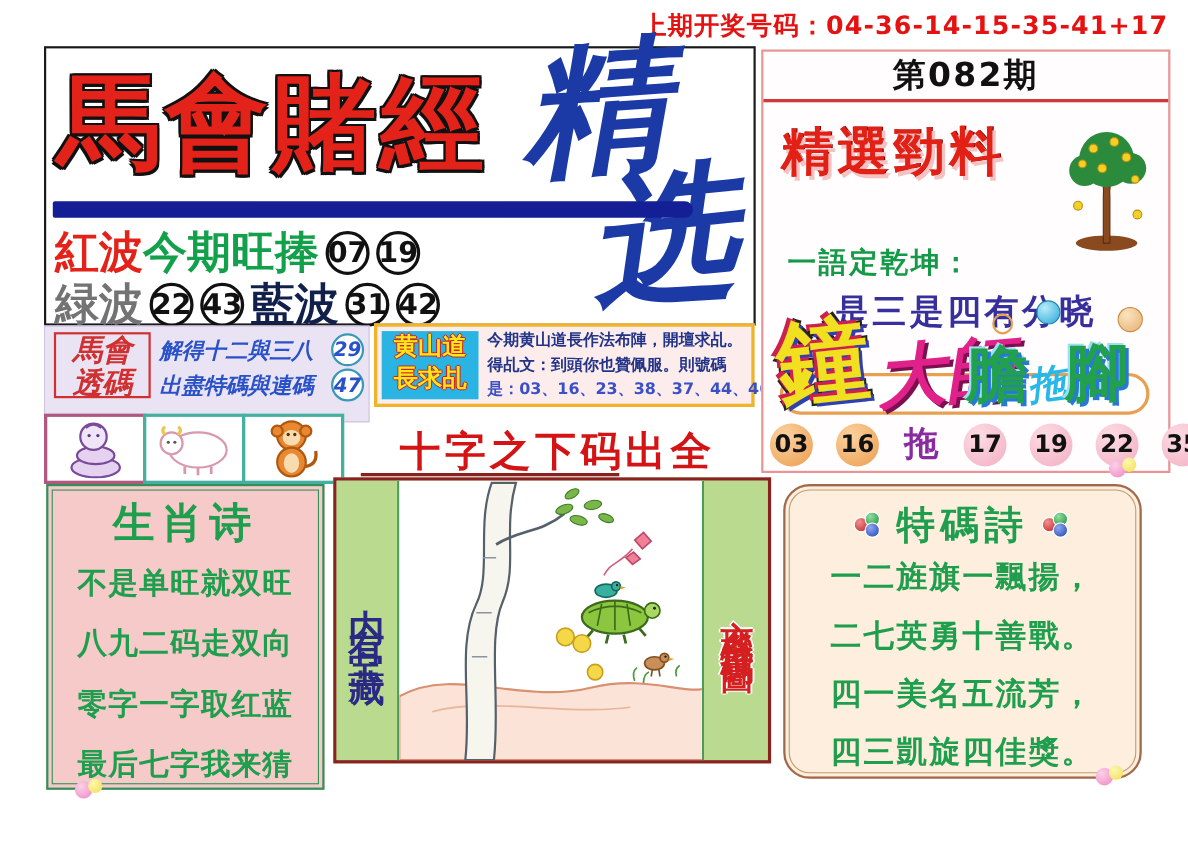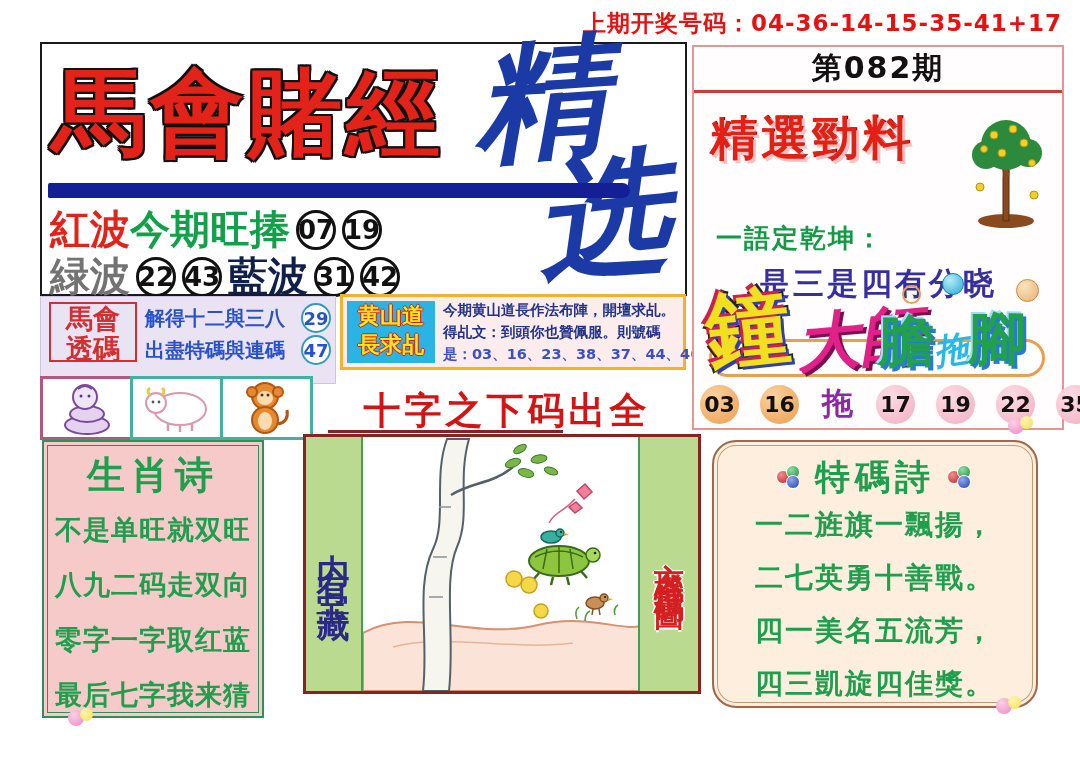--- a/index.html
+++ b/index.html
@@ -15,21 +15,21 @@
   .masthead{left:40px;top:42px;width:643px;height:250px;border:2px solid #1a1a1a;background:#fff;}
   .mast-title{left:10px;top:22px;font-size:94px;font-weight:900;color:#e3231a;letter-spacing:4px;line-height:1;
     text-shadow:2px 0 0 #111,-2px 0 0 #111,0 2px 0 #111,0 -2px 0 #111,2px 2px 0 #111,-2px -2px 0 #111,2px -2px 0 #111,-2px 2px 0 #111;text-align:center;}
   .mast-script{color:#1c3aa6;font-weight:900;font-style:italic;line-height:1;}
   .blue-bar{left:6px;top:139px;width:582px;height:15px;background:#141f96;border-radius:2px 8px 8px 2px;}
   .wave{left:8px;font-size:40px;font-weight:900;display:flex;align-items:center;gap:6px;}
   .cnum{display:inline-flex;align-items:center;justify-content:center;width:40px;height:40px;border:3px solid #111;
         border-radius:50%;font-size:26px;font-weight:900;color:#111;background:#fff;box-sizing:border-box;}
 
   
-  .touma{left:40px;top:296px;width:296px;height:88px;background:#eae3f3;border:1px solid #cfc2e2;box-sizing:border-box;}
+  .touma{left:40px;top:296px;width:296px;height:88px;background:#eae3f3;border:1px solid #cfc2e2;box-sizing:border-box;font-style:italic;}
   .touma-box{left:8px;top:5px;width:88px;height:60px;border:2px solid #d03030;color:#d03030;
              font-size:27px;font-weight:900;line-height:30px;text-align:center;box-sizing:border-box;}
   .touma-row{left:104px;width:186px;display:flex;align-items:center;justify-content:space-between;}
   .touma-text{color:#2a52c8;font-size:20px;font-weight:900;}
   .tnum{display:inline-flex;align-items:center;justify-content:center;width:30px;height:30px;border:2px solid #3898b8;
         border-radius:50%;color:#2a52c8;font-size:18px;font-weight:900;background:#fff;box-sizing:border-box;}
 
   
   .qiuji{left:340px;top:294px;width:346px;height:76px;border:3px solid #f0b42c;background:#fcecec;box-sizing:border-box;}
   .qiuji-side{left:4px;top:4px;width:88px;height:62px;background:#2ab4e4;color:#ffe71c;font-size:22px;font-weight:900;
@@ -66,21 +66,21 @@
   .deco-cyan{left:248px;top:226px;width:20px;height:20px;border-radius:50%;background:radial-gradient(circle at 35% 30%,#b8ecf8,#28a8d8);border:1px solid #1880a8;}
   .deco-tan{left:322px;top:232px;width:21px;height:21px;border-radius:50%;background:radial-gradient(circle at 35% 30%,#fae4c0,#e8b070);border:1px solid #c88840;}
   .balls-row{left:6px;top:336px;display:flex;align-items:center;gap:21px;}
   .ball{width:39px;height:39px;border-radius:50%;display:flex;align-items:center;justify-content:center;
         font-size:22px;font-weight:900;color:#111;}
   .ball-dan{background:radial-gradient(circle at 35% 30%,#fbd3a0,#eb9c4e);}
   .ball-tuo{background:radial-gradient(circle at 35% 30%,#fcdce4,#f2aec2);}
   .tuo-label{font-size:31px;font-weight:900;color:#8a2aa0;margin:0 2px;}
 
   
-  .zpoem{left:42px;top:440px;width:222px;height:278px;background:#f7caca;border:2px solid #2f9058;box-sizing:border-box;}
+  .zpoem{left:42px;top:440px;width:253px;height:278px;background:#f7caca;border:2px solid #2f9058;box-sizing:border-box;}
   .zpoem-inner{position:absolute;left:3px;top:3px;right:3px;bottom:3px;border:1px solid #2f9058;}
   .zpoem-title{left:0;top:8px;width:100%;text-align:center;color:#1f9e4e;font-size:38px;font-weight:900;letter-spacing:6px;}
   .zpoem-line{left:0;width:100%;text-align:center;color:#1f9e4e;font-size:27px;font-weight:900;letter-spacing:1px;}
 
   
   .mystery{left:303px;top:434px;width:398px;height:260px;border:3px solid #8b2222;box-sizing:border-box;display:flex;background:#bada90;}
   .mstrip{width:55px;display:flex;align-items:center;justify-content:center;background:#bada90;}
   .vtext{writing-mode:vertical-rl;text-orientation:upright;font-weight:900;line-height:1;}
   .vleft{color:#2a2a85;font-size:33px;letter-spacing:18px;}
   .vright{color:#d42020;font-size:30px;letter-spacing:10px;

